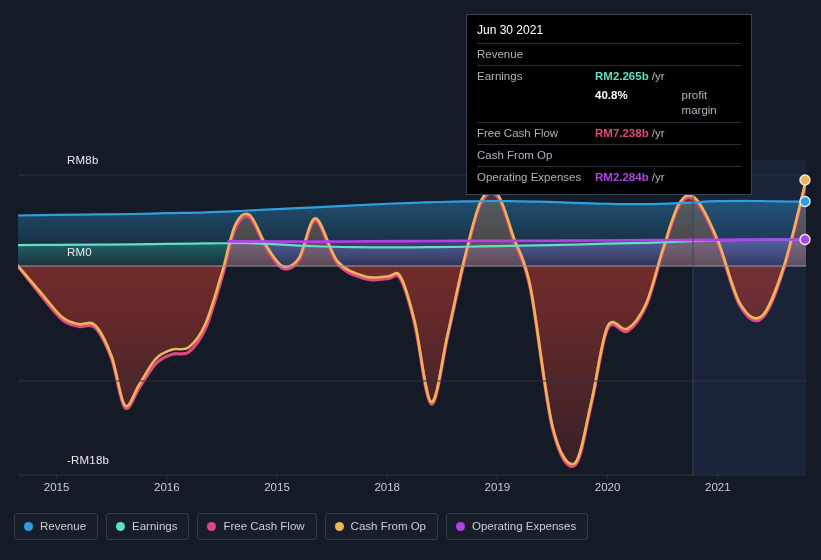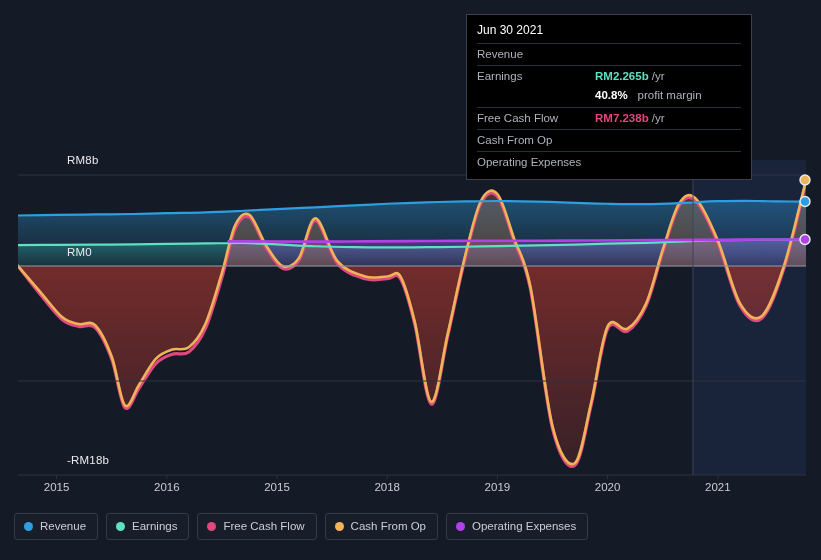--- a/index.html
+++ b/index.html
@@ -69,20 +69,21 @@
     white-space:nowrap;
   }
   .tt-valwrap{flex:1 1 auto;white-space:nowrap;}
   .tt-val{font-weight:bold;}
   .tt-unit{color:#aeb3bc;margin-left:3px;}
   .tt-sub{
     display:flex;
     border-top:0;
     padding:1px 0 4px 118px;
     line-height:15px;
+    gap:44px;
   }
   .tt-sub .tt-val{color:#ffffff;}
   .tt-sub .tt-unit{color:#aeb3bc;margin-left:10px;}
 
   
   #legend{
     position:absolute;
     left:14px;top:513px;
     display:flex;
     gap:8px;
@@ -202,20 +203,21 @@
         </div>
         <div class="tt-row">
           <div class="tt-label">Free Cash Flow</div>
           <div class="tt-valwrap"><span class="tt-val" style="color: rgb(224, 72, 127);">RM7.238b</span><span class="tt-unit">/yr</span></div>
         </div>
         <div class="tt-row">
           <div class="tt-label">Cash From Op</div>
         </div>
         <div class="tt-row">
           <div class="tt-label">Operating Expenses</div>
+          <div class="tt-valwrap"><span class="tt-val" style="color: rgb(176, 66, 232);">RM2.284b</span><span class="tt-unit">/yr</span></div>
         </div>
       </div>
   </div>
 
   <div id="legend">
       <div class="legend-item">
         <span class="legend-dot" style="background: rgb(47, 158, 224);"></span>
         <span class="legend-label">Revenue</span>
       </div>
       <div class="legend-item">

